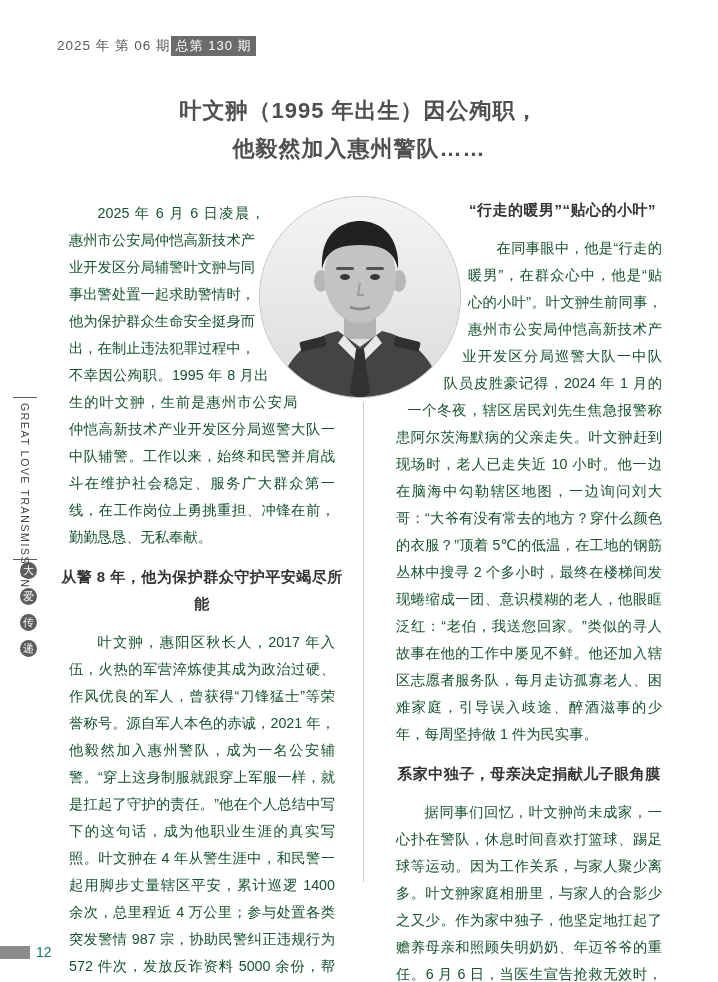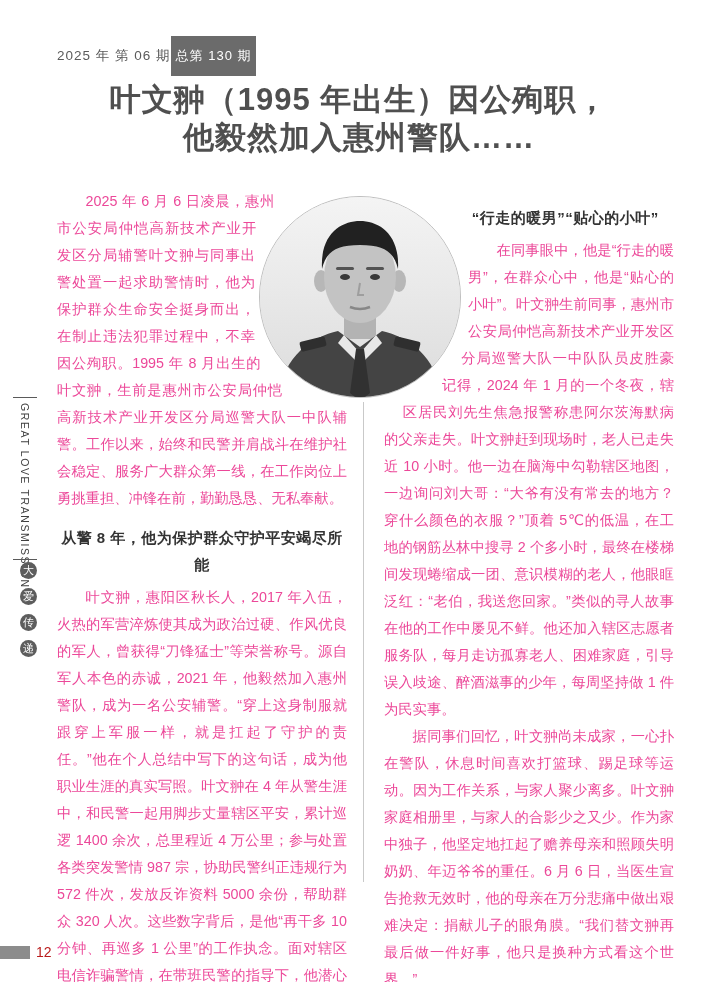--- a/index.html
+++ b/index.html
@@ -13,27 +13,27 @@
     overflow:hidden;
   }
   
   .header{
     position:absolute;left:57px;top:36px;
     font-size:13.5px;color:#5a5a5a;letter-spacing:1px;
     display:flex;align-items:center;
   }
   .issue-badge{
     display:inline-block;background:#6b6b6b;color:#ffffff;
-    padding:11px 5px;font-size:13px;letter-spacing:1px;
+    padding:1px 5px;font-size:13px;letter-spacing:1px;
   }
   
   .title{
-    position:absolute;left:0;top:81px;width:718px;
+    position:absolute;left:0;top:92px;width:718px;
     text-align:center;font-weight:bold;color:#4f4f4f;
-    font-size:31px;line-height:38px;letter-spacing:1px;
+    font-size:22px;line-height:38px;letter-spacing:1px;
   }
   
   .side-rule{position:absolute;left:13px;width:24px;height:1px;background:#5a5a5a;}
   .side-rule.top{top:397px;}
   .side-rule.bottom{top:559px;}
   .side-english{
     position:absolute;left:31px;top:403px;
     transform:rotate(90deg);transform-origin:left top;
     white-space:nowrap;font-size:10.5px;letter-spacing:1.6px;color:#3f3f3f;
   }
@@ -41,47 +41,47 @@
   .side-badge{
     width:17px;height:17px;border-radius:50%;
     background:#5d5d5d;color:#ffffff;
     font-size:11px;line-height:17px;text-align:center;
   }
   
   .content{position:absolute;left:57px;top:188px;width:616px;}
   .col{position:absolute;top:0;width:290px;font-size:14.3px;line-height:27px;text-align:justify;}
   .col-left{left:0;}
   .col-right{left:327px;}
-  .col p{margin:0;text-indent:2em;color:#ec4899;}
+  .col p{margin:12px;text-indent:2em;color:#14532d;}
   .col h3{
     margin:12px 0 6px 0;text-indent:0;text-align:center;
     font-size:15px;color:#333333;letter-spacing:.5px;
   }
-  .col-right h3.first{margin-top:16px;}
+  .col-right h3.first{margin-top:8px;}
   
   .spacer-right{
     float:right;width:92px;height:214px;
     shape-outside:circle(110px at 106px 104px);shape-margin:6px;
   }
   .spacer-left{
     float:left;width:84px;height:214px;
     shape-outside:circle(110px at -26px 104px);shape-margin:6px;
   }
   
   .col-divider{position:absolute;left:363px;top:402px;width:1px;height:480px;background:#c9c9c9;}
   
   .photo{
     position:absolute;left:259px;top:196px;width:202px;height:202px;
     border-radius:50%;border:1px solid #bfbfbf;background:#efefef;
     overflow:hidden;filter:grayscale(1);box-sizing:border-box;
   }
   .photo svg{display:block;width:100%;height:100%;}
   
   .footer-bar{position:absolute;left:0;top:946px;width:30px;height:13px;background:#8c8c8c;}
-  .footer-page{position:absolute;left:36px;top:944px;font-size:14px;color:#b91c1c;}
+  .footer-page{position:absolute;left:36px;top:944px;font-size:14px;color:#0f766e;}
 </style>
 </head>
 <body>
 
 <div class="page">
 
   <div class="header">
     <span>2025 年 第 06 期</span>
     <span class="issue-badge">总第 130 期</span>
   </div>
@@ -106,20 +106,21 @@
       <div class="spacer-right"></div>
       <p>2025 年 6 月 6 日凌晨，惠州市公安局仲恺高新技术产业开发区分局辅警叶文翀与同事出警处置一起求助警情时，他为保护群众生命安全挺身而出，在制止违法犯罪过程中，不幸因公殉职。1995 年 8 月出生的叶文翀，生前是惠州市公安局仲恺高新技术产业开发区分局巡警大队一中队辅警。工作以来，始终和民警并肩战斗在维护社会稳定、服务广大群众第一线，在工作岗位上勇挑重担、冲锋在前，勤勤恳恳、无私奉献。</p>
       <h3>从警 8 年，他为保护群众守护平安竭尽所能</h3>
       <p>叶文翀，惠阳区秋长人，2017 年入伍，火热的军营淬炼使其成为政治过硬、作风优良的军人，曾获得“刀锋猛士”等荣誉称号。源自军人本色的赤诚，2021 年，他毅然加入惠州警队，成为一名公安辅警。“穿上这身制服就跟穿上军服一样，就是扛起了守护的责任。”他在个人总结中写下的这句话，成为他职业生涯的真实写照。叶文翀在 4 年从警生涯中，和民警一起用脚步丈量辖区平安，累计巡逻 1400 余次，总里程近 4 万公里；参与处置各类突发警情 987 宗，协助民警纠正违规行为 572 件次，发放反诈资料 5000 余份，帮助群众 320 人次。这些数字背后，是他“再干多 10 分钟、再巡多 1 公里”的工作执念。面对辖区电信诈骗警情，在带班民警的指导下，他潜心钻研反诈知识，时常将反诈宣传单随身携带，见人就讲、逢店必进，成功劝阻了 8 名群众，挽回经济损失 20 余万元。</p>
     </div>
 
     <div class="col col-right">
       <div class="spacer-left"></div>
       <h3 class="first">“行走的暖男”“贴心的小叶”</h3>
       <p>在同事眼中，他是“行走的暖男”，在群众心中，他是“贴心的小叶”。叶文翀生前同事，惠州市公安局仲恺高新技术产业开发区分局巡警大队一中队队员皮胜豪记得，2024 年 1 月的一个冬夜，辖区居民刘先生焦急报警称患阿尔茨海默病的父亲走失。叶文翀赶到现场时，老人已走失近 10 小时。他一边在脑海中勾勒辖区地图，一边询问刘大哥：“大爷有没有常去的地方？穿什么颜色的衣服？”顶着 5℃的低温，在工地的钢筋丛林中搜寻 2 个多小时，最终在楼梯间发现蜷缩成一团、意识模糊的老人，他眼眶泛红：“老伯，我送您回家。”类似的寻人故事在他的工作中屡见不鲜。他还加入辖区志愿者服务队，每月走访孤寡老人、困难家庭，引导误入歧途、醉酒滋事的少年，每周坚持做 1 件为民实事。</p>
+      <h3>系家中独子，母亲决定捐献儿子眼角膜</h3>
       <p>据同事们回忆，叶文翀尚未成家，一心扑在警队，休息时间喜欢打篮球、踢足球等运动。因为工作关系，与家人聚少离多。叶文翀家庭相册里，与家人的合影少之又少。作为家中独子，他坚定地扛起了赡养母亲和照顾失明奶奶、年迈爷爷的重任。6 月 6 日，当医生宣告抢救无效时，他的母亲在万分悲痛中做出艰难决定：捐献儿子的眼角膜。“我们替文翀再最后做一件好事，他只是换种方式看这个世界。”</p>
 
     </div>
   </div>
 
   <div class="col-divider"></div>
 
   <div class="photo">
     <svg viewBox="0 0 200 200">
       <defs>

